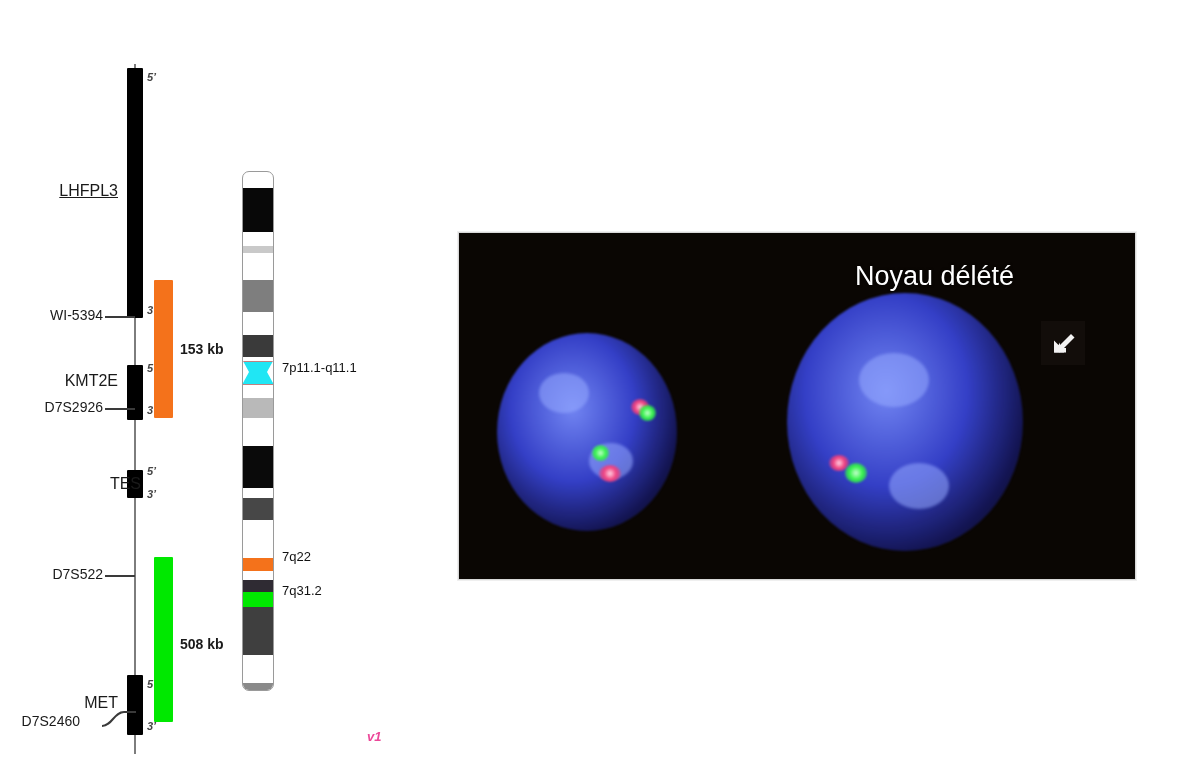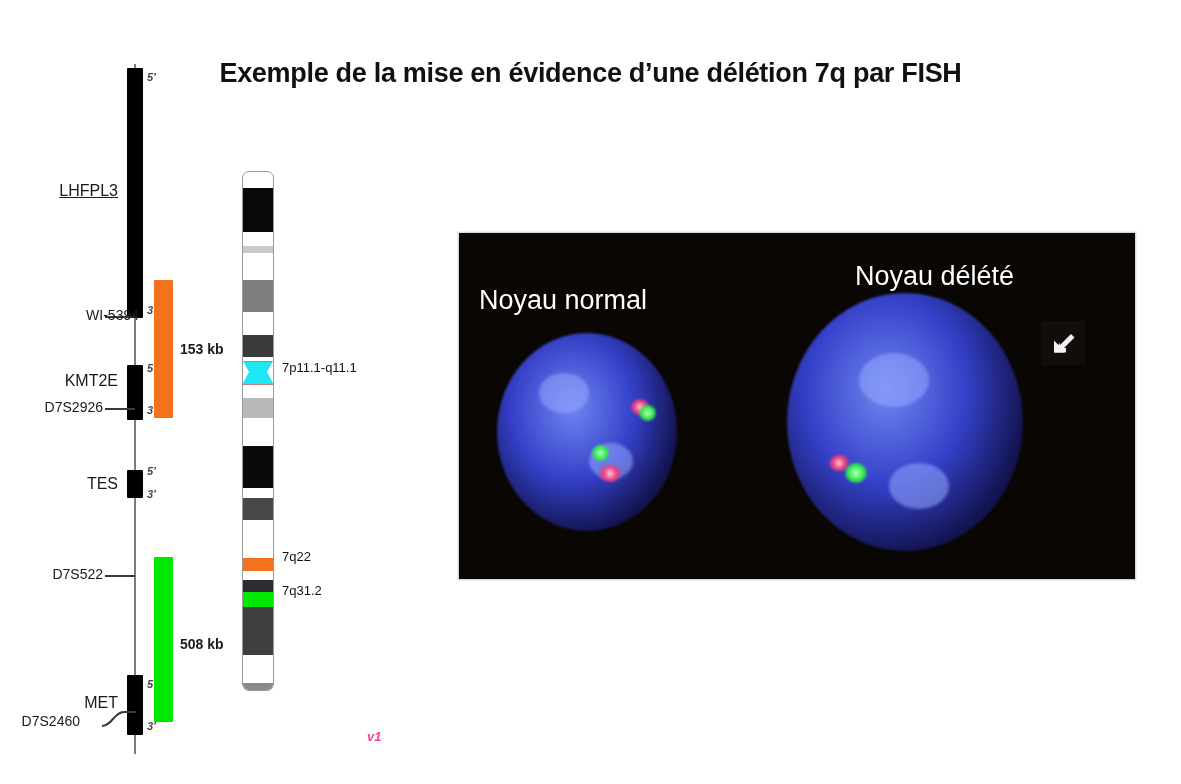--- a/index.html
+++ b/index.html
@@ -156,49 +156,48 @@
     background:#120d0a;
     display:flex;align-items:center;justify-content:center;
   }
   #arrow-badge svg{display:block;}
 </style>
 </head>
 <body>
 
 <div class="stage">
 
-  <div id="slide-title">Exemple de la mise en évidence d’une délétion 7q par FISH</div>
 
   <div id="gene-map">
 
     <div class="map-axis"></div>
 
     <div class="gene-box" style="left:127px;top:68px;width:16px;height:250px;"></div>
     <div class="end-label" style="left:147px;top:72px;">5’</div>
     <div class="end-label" style="left:147px;top:305px;">3’</div>
     <div class="gene-label" style="left:0px;top:182px;width:118px;text-decoration:underline;">LHFPL3</div>
 
     <div class="tick" style="left:105px;top:316px;width:30px;"></div>
-    <div class="marker-label" style="left:0px;top:307px;width:103px;padding-left:36px;">WI-5394</div>
+    <div class="marker-label" style="left:0px;top:307px;width:103px;">WI-5394</div>
 
     <div class="gene-box" style="left:127px;top:365px;width:16px;height:55px;"></div>
     <div class="end-label" style="left:147px;top:363px;">5’</div>
     <div class="end-label" style="left:147px;top:405px;">3’</div>
     <div class="gene-label" style="left:0px;top:372px;width:118px;">KMT2E</div>
 
     <div class="tick" style="left:105px;top:408px;width:30px;"></div>
     <div class="marker-label" style="left:0px;top:399px;width:103px;">D7S2926</div>
 
     <div class="probe-bar" style="left:154px;top:280px;width:19px;height:138px;background:#F4721B;"></div>
     <div class="probe-size" style="left:180px;top:341px;">153 kb</div>
 
     <div class="gene-box" style="left:127px;top:470px;width:16px;height:28px;"></div>
     <div class="end-label" style="left:147px;top:466px;">5’</div>
     <div class="end-label" style="left:147px;top:489px;">3’</div>
-    <div class="gene-label" style="left:0px;top:475px;width:118px;">TES</div>
+    <div class="gene-label" style="left:0px;top:475px;width:118px;padding-left:23px;">TES</div>
 
     <div class="tick" style="left:105px;top:575px;width:30px;"></div>
     <div class="marker-label" style="left:0px;top:566px;width:103px;">D7S522</div>
 
     <div class="gene-box" style="left:127px;top:675px;width:16px;height:60px;"></div>
     <div class="end-label" style="left:147px;top:679px;">5’</div>
     <div class="end-label" style="left:147px;top:721px;">3’</div>
     <div class="gene-label" style="left:0px;top:694px;width:118px;">MET</div>
 
     <div class="marker-label" style="left:0px;top:713px;width:80px;">D7S2460</div>
@@ -244,21 +243,20 @@
     <div class="signal sig-green" style="left:180px;top:172px;width:17px;height:16px;"></div>
     <div class="signal sig-green" style="left:133px;top:212px;width:17px;height:16px;"></div>
     <div class="signal sig-red" style="left:140px;top:232px;width:22px;height:17px;"></div>
 
     <div class="nucleus" style="left:328px;top:60px;width:236px;height:258px;"></div>
     <div class="nucleus-speck" style="left:400px;top:120px;width:70px;height:54px;"></div>
     <div class="nucleus-speck" style="left:430px;top:230px;width:60px;height:46px;"></div>
     <div class="signal sig-red" style="left:370px;top:222px;width:20px;height:16px;"></div>
     <div class="signal sig-green" style="left:386px;top:230px;width:22px;height:20px;"></div>
 
-    <div class="micro-label" style="left:20px;top:52px;">Noyau normal</div>
     <div class="micro-label" style="left:352px;top:28px;margin-left:44px;">Noyau délété</div>
 
     <div id="arrow-badge">
       <svg width="28" height="28" viewBox="0 0 28 28" aria-hidden="true">
         <g fill="#f2f2f2">
           <polygon points="22,5 25.5,8.5 10.5,23.5 7,20"></polygon>
           <polygon points="5,23.5 5,11.5 9.5,16 15,16 15,23.5"></polygon>
           <polygon points="5,23.5 17,23.5 17,19 11,19 11,13.5"></polygon>
         </g>
       </svg>

